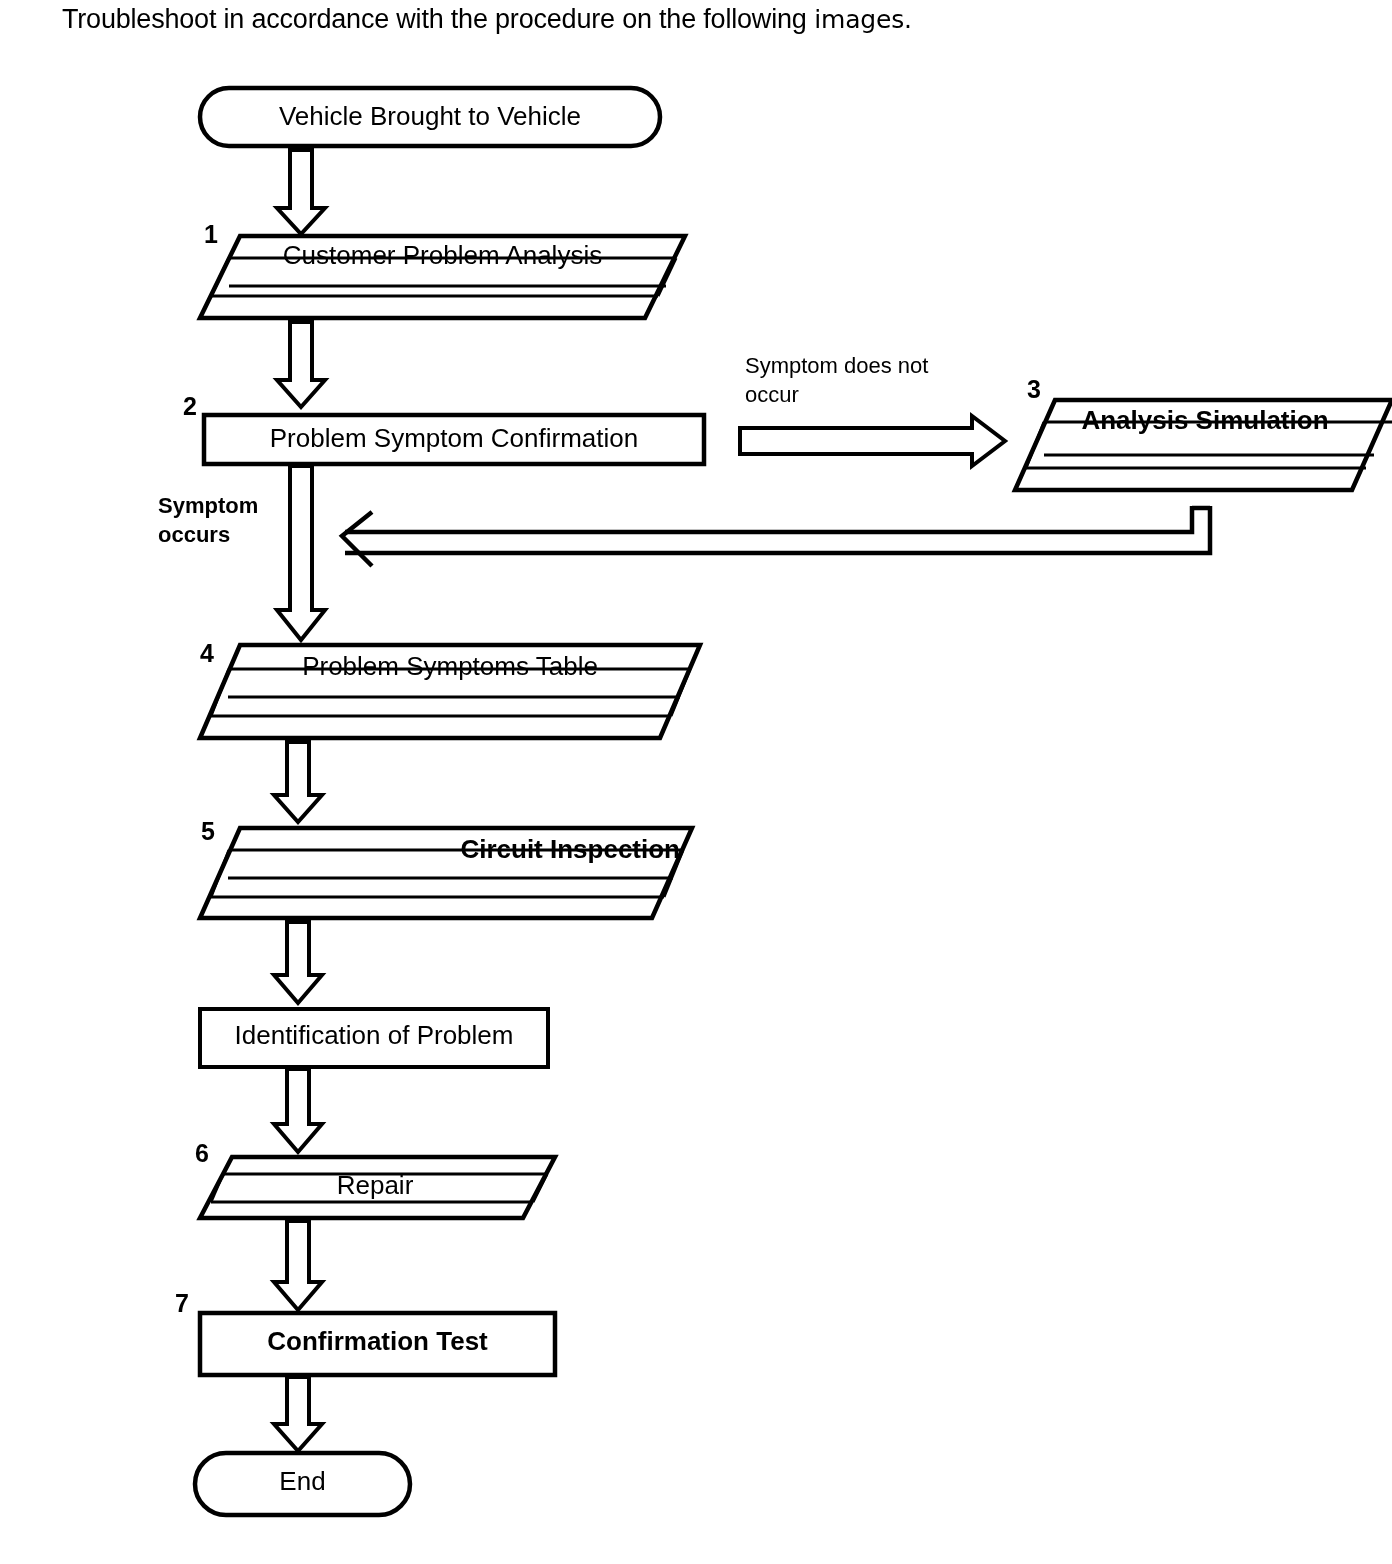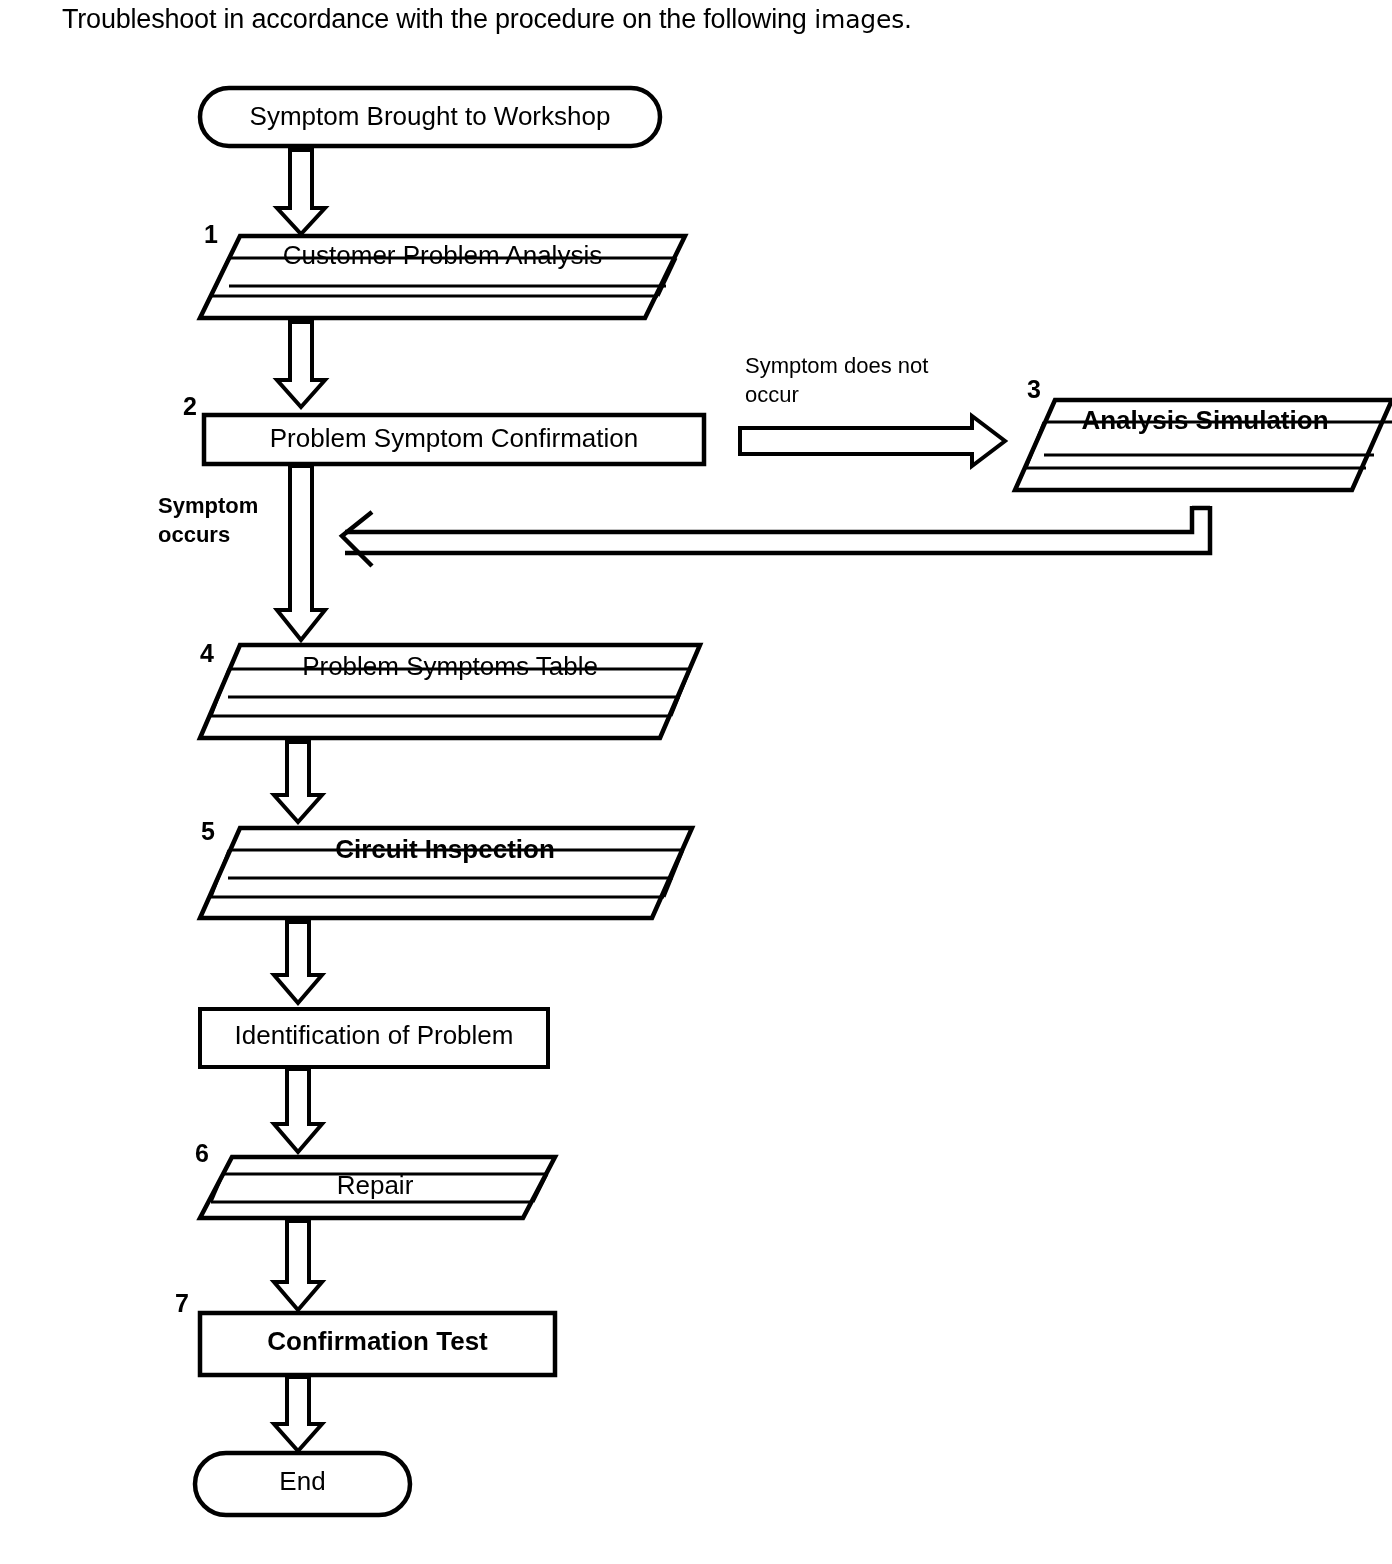--- a/index.html
+++ b/index.html
@@ -181,31 +181,31 @@
     <polygon fill="#ffffff" stroke="#000000" stroke-width="4" points="287,1377 309,1377 309,1424 322,1424 298,1451 274,1424 287,1424"></polygon>
   </g>
 
   <g>
     <rect x="195" y="1453" width="215" height="62" rx="31" ry="31" fill="#ffffff" stroke="#000000" stroke-width="4.5"></rect>
   </g>
 </svg>
 
 <div class="intro"><span>Troubleshoot in accordance with the procedure on the following</span><span class="tail"> images.</span></div>
 
-<div class="shape-label" style="left:200px; top:103px; width:460px;">Symptom Brought to Workshop</div>
+<div class="shape-label" style="left:200px; top:103px; width:460px;">Vehicle Brought to Vehicle</div>
 
 <div class="shape-label" style="left:215px; top:242px; width:455px;">Customer Problem Analysis</div>
 
 <div class="shape-label" style="left:204px; top:425px; width:500px;">Problem Symptom Confirmation</div>
 
 <div class="shape-label bold" style="left:1030px; top:407px; width:350px;">Analysis Simulation</div>
 
 <div class="shape-label" style="left:215px; top:653px; width:470px;">Problem Symptoms Table</div>
 
-<div class="shape-label bold" style="left:210px; top:836px; width:470px;">Circuit Inspection</div>
+<div class="shape-label bold" style="left:210px; top:836px; width:470px;text-align:right;">Circuit Inspection</div>
 
 <div class="shape-label" style="left:200px; top:1022px; width:348px;">Identification of Problem</div>
 
 <div class="shape-label" style="left:210px; top:1172px; width:330px;text-align:center;">Repair</div>
 
 <div class="shape-label bold" style="left:200px; top:1328px; width:355px;">Confirmation Test</div>
 
 <div class="shape-label" style="left:195px; top:1468px; width:215px;">End</div>
 
 <div class="step-num" style="left:204px; top:222px;">1</div>

